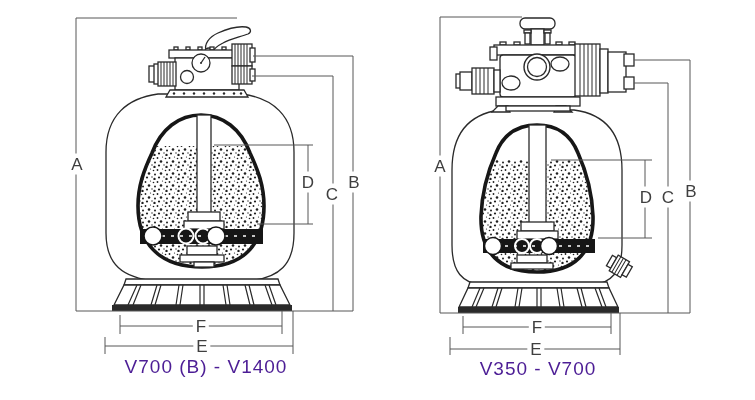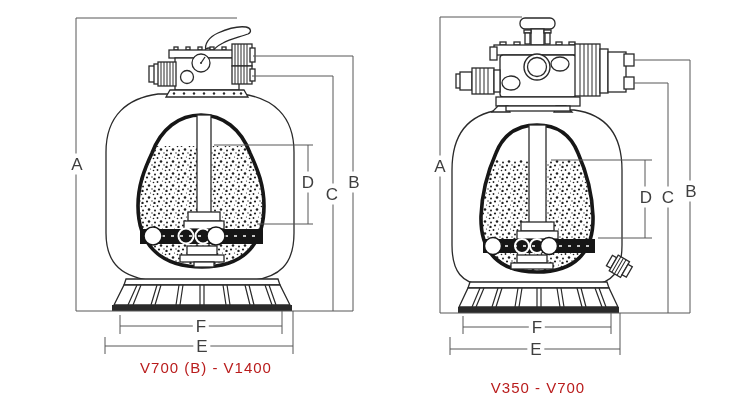--- a/index.html
+++ b/index.html
@@ -17,23 +17,23 @@
     font-size:17px;
     line-height:1;
     color:#3f3f3f;
     background:#ffffff;
     padding:2px 3px;
     white-space:nowrap;
   }
   .caption{
     position:absolute;
     transform:translate(-50%,-50%);
-    font-size:15px;
+    font-size:19px;
     letter-spacing:1px;
-    color:#b91c1c;
+    color:#4c1d95;
     white-space:nowrap;
   }
 </style>
 </head>
 <body>
 
 <div class="stage">
 
 <svg width="755" height="400" viewBox="0 0 755 400">
   <defs>
@@ -267,15 +267,15 @@
   <div class="lbl" style="left:202px;top:346px">E</div>
 
   <div class="lbl" style="left:440px;top:166px">A</div>
   <div class="lbl" style="left:691px;top:191px">B</div>
   <div class="lbl" style="left:668px;top:197px">C</div>
   <div class="lbl" style="left:646px;top:197px">D</div>
   <div class="lbl" style="left:537px;top:327px">F</div>
   <div class="lbl" style="left:536px;top:349px">E</div>
 
   <div class="caption" style="left:206px;top:367px">V700 (B) - V1400</div>
-  <div class="caption" style="left:538px;top:387px">V350 - V700</div>
+  <div class="caption" style="left:538px;top:369px">V350 - V700</div>
 
 </div>
 
 </body></html>

